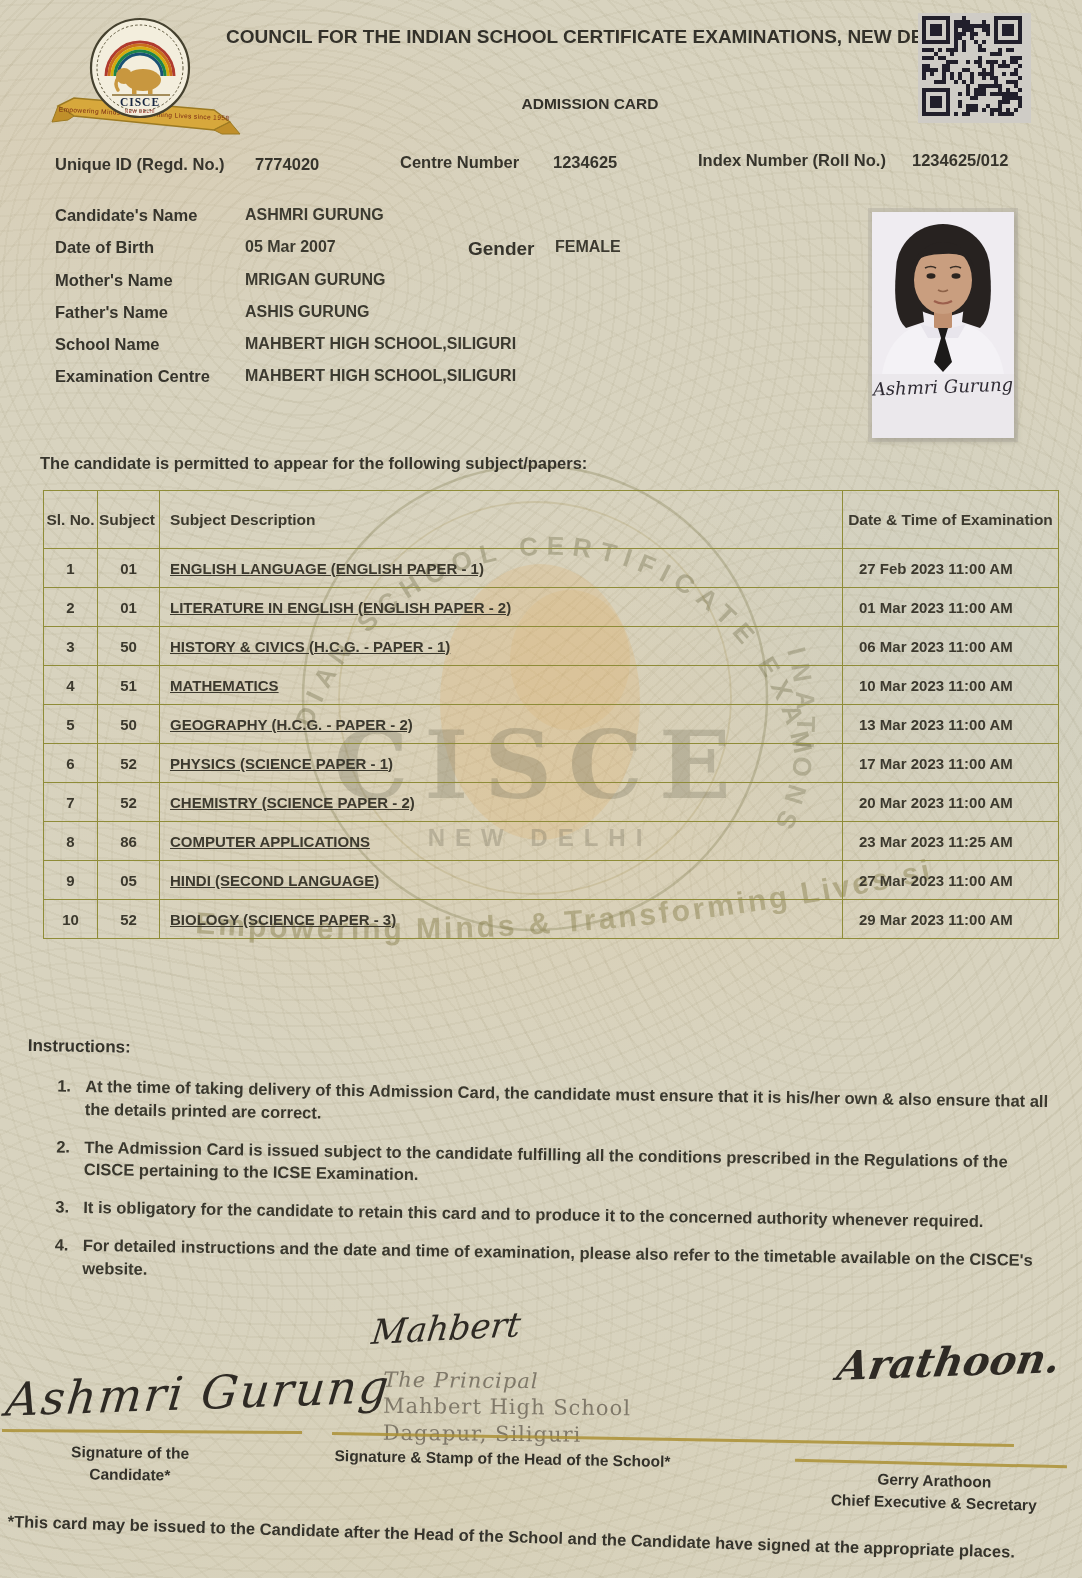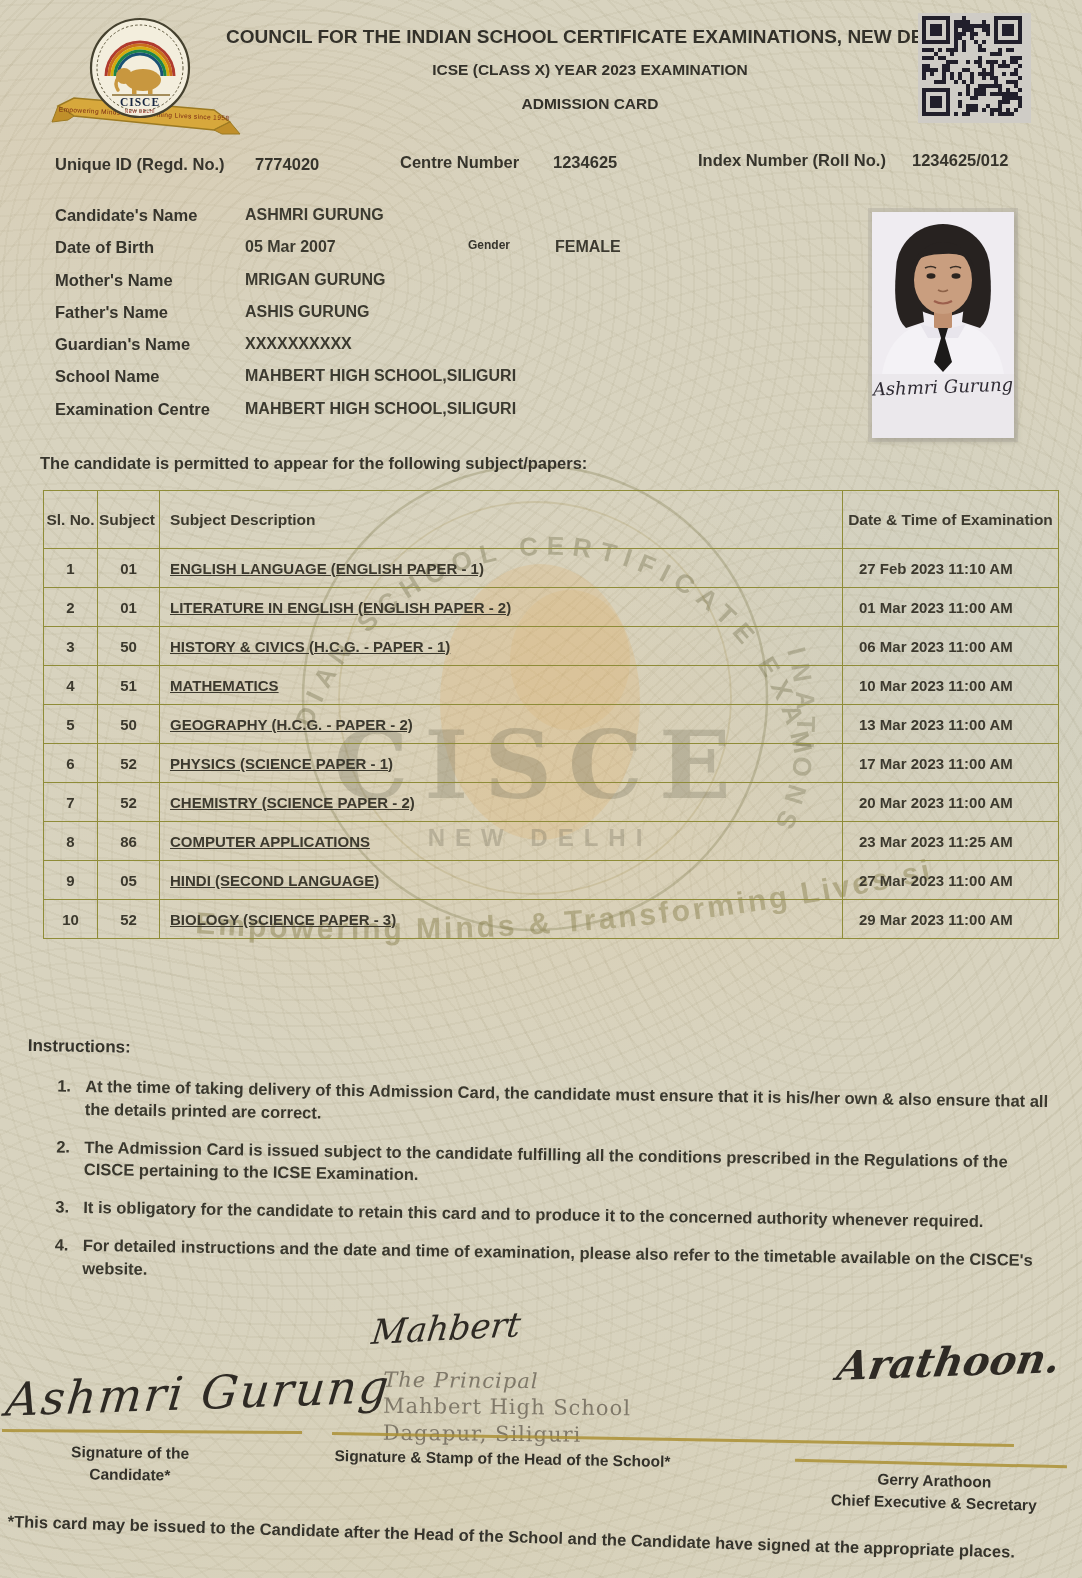--- a/index.html
+++ b/index.html
@@ -25,21 +25,21 @@
   .title-card{left:225px;top:95px;width:730px;font-size:15.5px;font-weight:bold;color:#33312a;}
 
   
   .id-label{font-size:16.5px;font-weight:bold;color:#36342c;}
   .id-value{font-size:16.5px;font-weight:bold;color:#36342c;}
 
   
   .info-row{position:relative;height:32.3px;}
   .info-label{position:absolute;left:0;font-size:16.5px;font-weight:bold;color:#36342c;}
   .info-value{position:absolute;left:190px;font-size:16px;font-weight:bold;color:#3c3a30;}
-  .info-xlabel{position:absolute;left:413px;font-size:12px;font-weight:bold;color:#36342c;}
+  .info-xlabel{position:absolute;left:413px;font-size:19px;font-weight:bold;color:#36342c;}
   .info-xvalue{position:absolute;left:500px;font-size:16px;font-weight:bold;color:#3c3a30;}
 
   
   .photo-box{left:872px;top:212px;width:142px;height:226px;background:#ebe8ec;
     box-shadow:0 0 0 4px rgba(175,170,160,.45), 2px 3px 6px rgba(90,85,70,.35);}
   .photo-sig{position:absolute;left:0;top:164px;width:142px;text-align:center;
     font-family:"DejaVu Serif",serif;font-style:italic;font-size:18px;color:#2f2b33;
     transform:rotate(-2deg);white-space:nowrap;}
 
   
@@ -120,21 +120,20 @@
     <circle cx="80" cy="66" r="8" fill="#c8973f"></circle>
     <path d="M74,68 q-4,6 0,12" fill="none" stroke="#c8973f" stroke-width="3.5" stroke-linecap="round"></path>
     <rect x="88" y="76" width="4.5" height="8" fill="#c8973f"></rect>
     <rect x="104" y="76" width="4.5" height="8" fill="#c8973f"></rect>
     <line x1="68" y1="85" x2="126" y2="85" stroke="#8a6d2f" stroke-width="1.5"></line>
     <text x="96" y="96" text-anchor="middle" font-family="Liberation Serif, serif" font-size="11.5" font-weight="bold" fill="#17253f" letter-spacing="1">CISCE</text>
     <text x="96" y="102.5" text-anchor="middle" font-size="4.5" fill="#8d1d12" letter-spacing="0.6">NEW DELHI</text>
   </svg>
 
   <div class="abs center title-main">COUNCIL FOR THE INDIAN SCHOOL CERTIFICATE EXAMINATIONS, NEW DELHI</div>
-  <div class="abs center title-exam">ICSE (CLASS X) YEAR 2023 EXAMINATION</div>
   <div class="abs center title-card">ADMISSION CARD</div>
 
   <svg id="qr" class="abs" style="left:918px;top:13px;" width="113" height="110" viewBox="0 0 113 110">
     <rect x="0" y="0" width="113" height="110" fill="#cfccc6"></rect>
   <rect x="44" y="3" width="4" height="4" fill="#211f2b"></rect>
       <rect x="36" y="7" width="4" height="4" fill="#211f2b"></rect>
       <rect x="40" y="7" width="4" height="4" fill="#211f2b"></rect>
       <rect x="44" y="7" width="4" height="4" fill="#211f2b"></rect>
       <rect x="48" y="7" width="4" height="4" fill="#211f2b"></rect>
       <rect x="64" y="7" width="4" height="4" fill="#211f2b"></rect>
@@ -361,24 +360,20 @@
       </div>
       <div class="info-row">
         <span class="info-label">Mother's Name</span>
         <span class="info-value">MRIGAN GURUNG</span>
       </div>
       <div class="info-row">
         <span class="info-label">Father's Name</span>
         <span class="info-value">ASHIS GURUNG</span>
       </div>
       <div class="info-row">
-        <span class="info-label">Guardian's Name</span>
-        <span class="info-value">XXXXXXXXXX</span>
-      </div>
-      <div class="info-row">
         <span class="info-label">School Name</span>
         <span class="info-value">MAHBERT HIGH SCHOOL,SILIGURI</span>
       </div>
       <div class="info-row">
         <span class="info-label">Examination Centre</span>
         <span class="info-value">MAHBERT HIGH SCHOOL,SILIGURI</span>
       </div>
     </div>
 
   <div class="abs photo-box">
@@ -418,21 +413,21 @@
         <th class="c-code">Subject Code</th>
         <th class="c-desc">Subject Description</th>
         <th class="c-date">Date &amp; Time of Examination</th>
       </tr>
     </thead>
     <tbody id="subjects-body">
         <tr>
           <td class="c-sl">1</td>
           <td class="c-code">01</td>
           <td class="c-desc">ENGLISH LANGUAGE (ENGLISH PAPER - 1)</td>
-          <td class="c-date">27 Feb 2023 11:10 AM</td>
+          <td class="c-date">27 Feb 2023 11:00 AM</td>
         </tr>
         <tr>
           <td class="c-sl">2</td>
           <td class="c-code">01</td>
           <td class="c-desc">LITERATURE IN ENGLISH (ENGLISH PAPER - 2)</td>
           <td class="c-date">01 Mar 2023 11:00 AM</td>
         </tr>
         <tr>
           <td class="c-sl">3</td>
           <td class="c-code">50</td>

